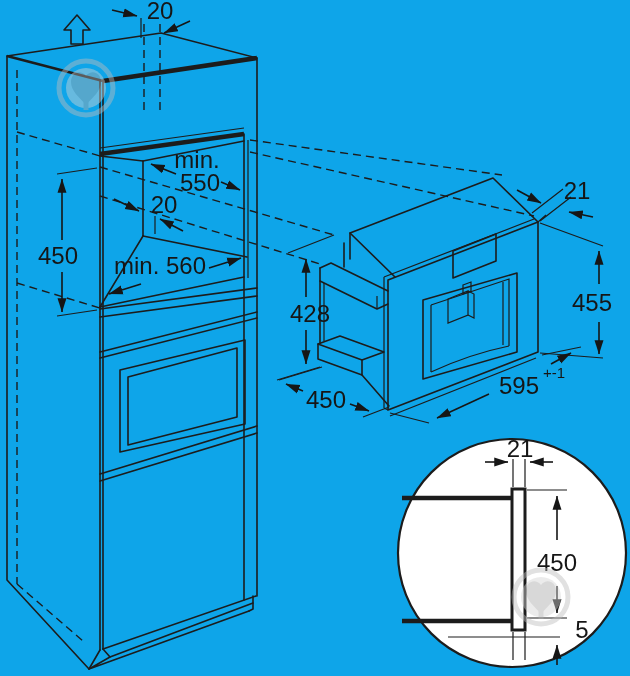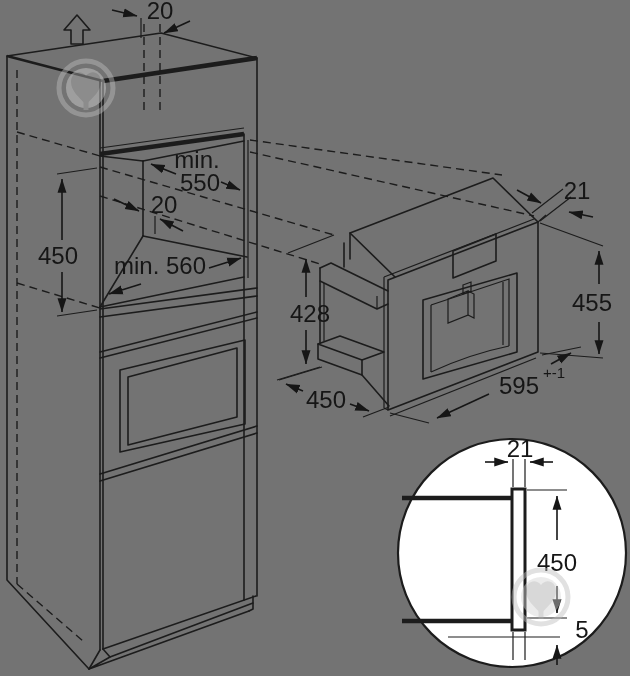--- a/index.html
+++ b/index.html
@@ -1,16 +1,16 @@
 <!DOCTYPE html>
 <html><head>
 <meta charset="utf-8">
 <style>
   html,body{margin:0;padding:0;background:#ffffff;}
-  .page{width:630px;height:676px;position:relative;background:#737373;overflow:hidden;}
+  .page{width:630px;height:676px;position:relative;background:#0ea5e9;overflow:hidden;}
   svg{display:block;}
   .dim-text{font-family:"Liberation Sans", sans-serif;font-size:24px;fill:#161616;
             text-anchor:middle;font-weight:400;}
   .dim-text-sup{font-family:"Liberation Sans", sans-serif;font-size:15px;fill:#161616;
             text-anchor:middle;}
   .ln{stroke:#1c1c1c;stroke-width:1.6;fill:none;stroke-linecap:round;stroke-linejoin:round;}
   .ln-thin{stroke:#1c1c1c;stroke-width:1.2;fill:none;}
   .ln-thick{stroke:#1c1c1c;stroke-width:4.5;fill:none;stroke-linecap:butt;}
   .ln-med{stroke:#1c1c1c;stroke-width:2.6;fill:none;}
   .dash{stroke:#1c1c1c;stroke-width:1.4;fill:none;stroke-dasharray:8 5;}

